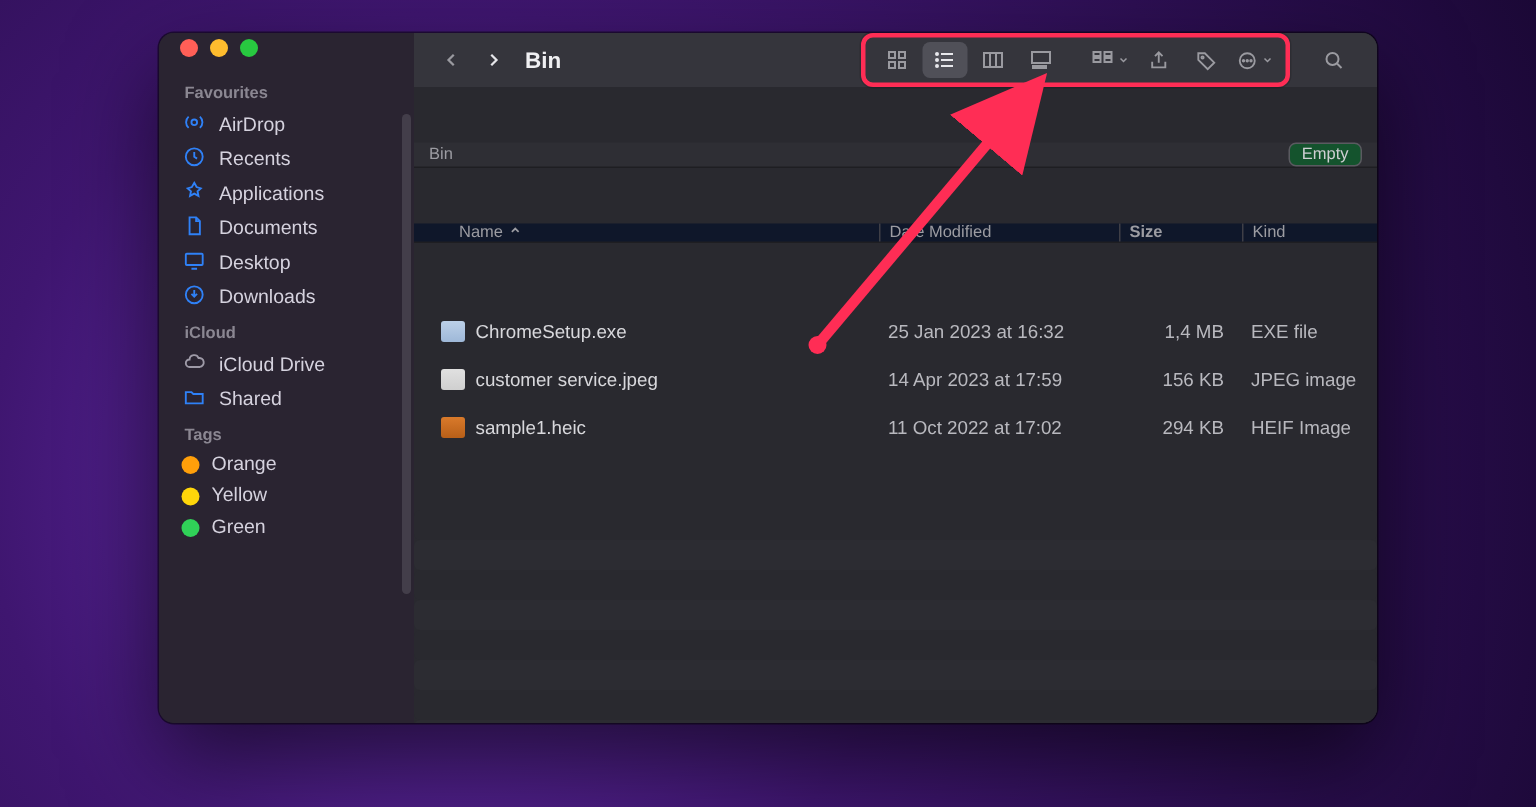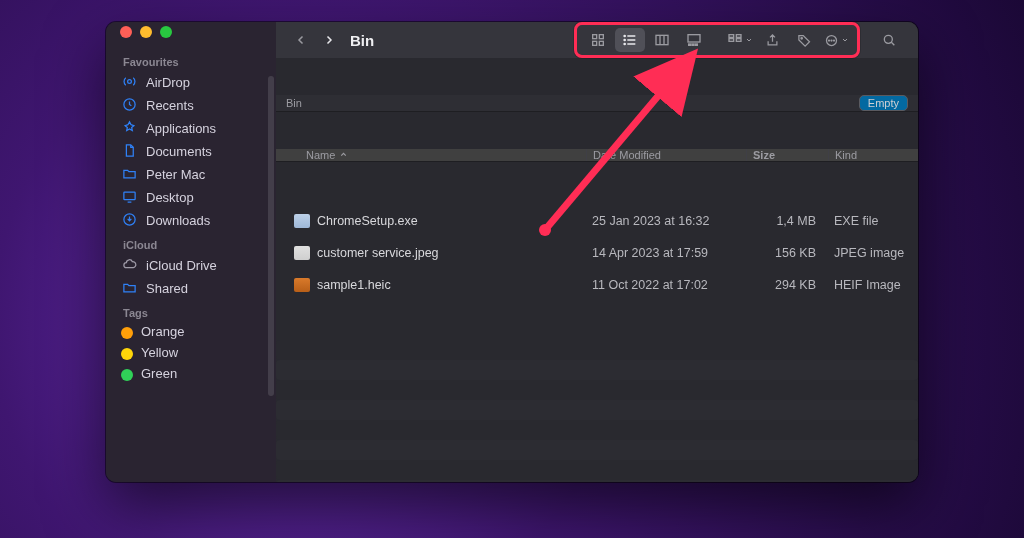--- a/index.html
+++ b/index.html
@@ -81,26 +81,26 @@
 
   .tb-search { width:30px; height:24px; display:inline-flex; align-items:center; justify-content:center; color:#9a9aa0; margin-left:8px; }
 
   .pathbar {
     height:22px; background:#2e2e34; color:#9c9ca2; font-size:11px;
     display:flex; align-items:center; padding:0 10px; justify-content:space-between;
     border-bottom:1px solid #1e1e22;
   }
   .empty-pill {
     font-size:11px; color:#cfcfd3; border:1px solid #5a5a60; border-radius:5px;
-    padding:1px 8px; background:#0369a1;
+    padding:1px 8px; background:#14532d;
   }
 
   .col-header {
     height:22px; display:flex; font-size:11px; color:#9c9ca2;
-    border-bottom:1px solid #1e1e22; background:#404040;
+    border-bottom:1px solid #1e1e22; background:#0f172a;
   }
   .col-name { width:310px; padding-left:30px; display:flex; align-items:center; gap:4px;}
   .col-date { width:160px; padding-left:6px; border-left:1px solid #3f3f46;}
   .col-size { width:82px; padding-left:6px; border-left:1px solid #3f3f46;font-weight:bold;}
   .col-kind { flex:1; padding-left:6px; border-left:1px solid #3f3f46;}
   .sort-caret { color:#9c9ca2; }
 
   .file-rows { flex: 0 0 auto; }
   .row {
     height:20px; display:flex; align-items:center; font-size:12.5px; color:#d8d8dc;margin-top:12px;
@@ -164,28 +164,20 @@
       <span>Applications</span>
     </div>
     <div class="sb-item">
       <span class="sb-icon">
           <svg width="15" height="15" viewBox="0 0 24 24" fill="none" stroke="currentColor" stroke-width="2">
             <path d="M7 3h7l4 4v14H7z"></path>
             <path d="M14 3v4h4"></path>
           </svg>
         </span>
       <span>Documents</span>
-    </div>
-    <div class="sb-item">
-      <span class="sb-icon">
-          <svg width="15" height="15" viewBox="0 0 24 24" fill="none" stroke="currentColor" stroke-width="2">
-            <path d="M3 7h6l2 2h10v10H3z"></path>
-          </svg>
-        </span>
-      <span>Peter Mac</span>
     </div>
     <div class="sb-item">
       <span class="sb-icon">
           <svg width="15" height="15" viewBox="0 0 24 24" fill="none" stroke="currentColor" stroke-width="2">
             <rect x="3" y="5" width="18" height="12" rx="1"></rect>
             <path d="M9 21h6"></path>
           </svg>
         </span>
       <span>Desktop</span>
     </div>

